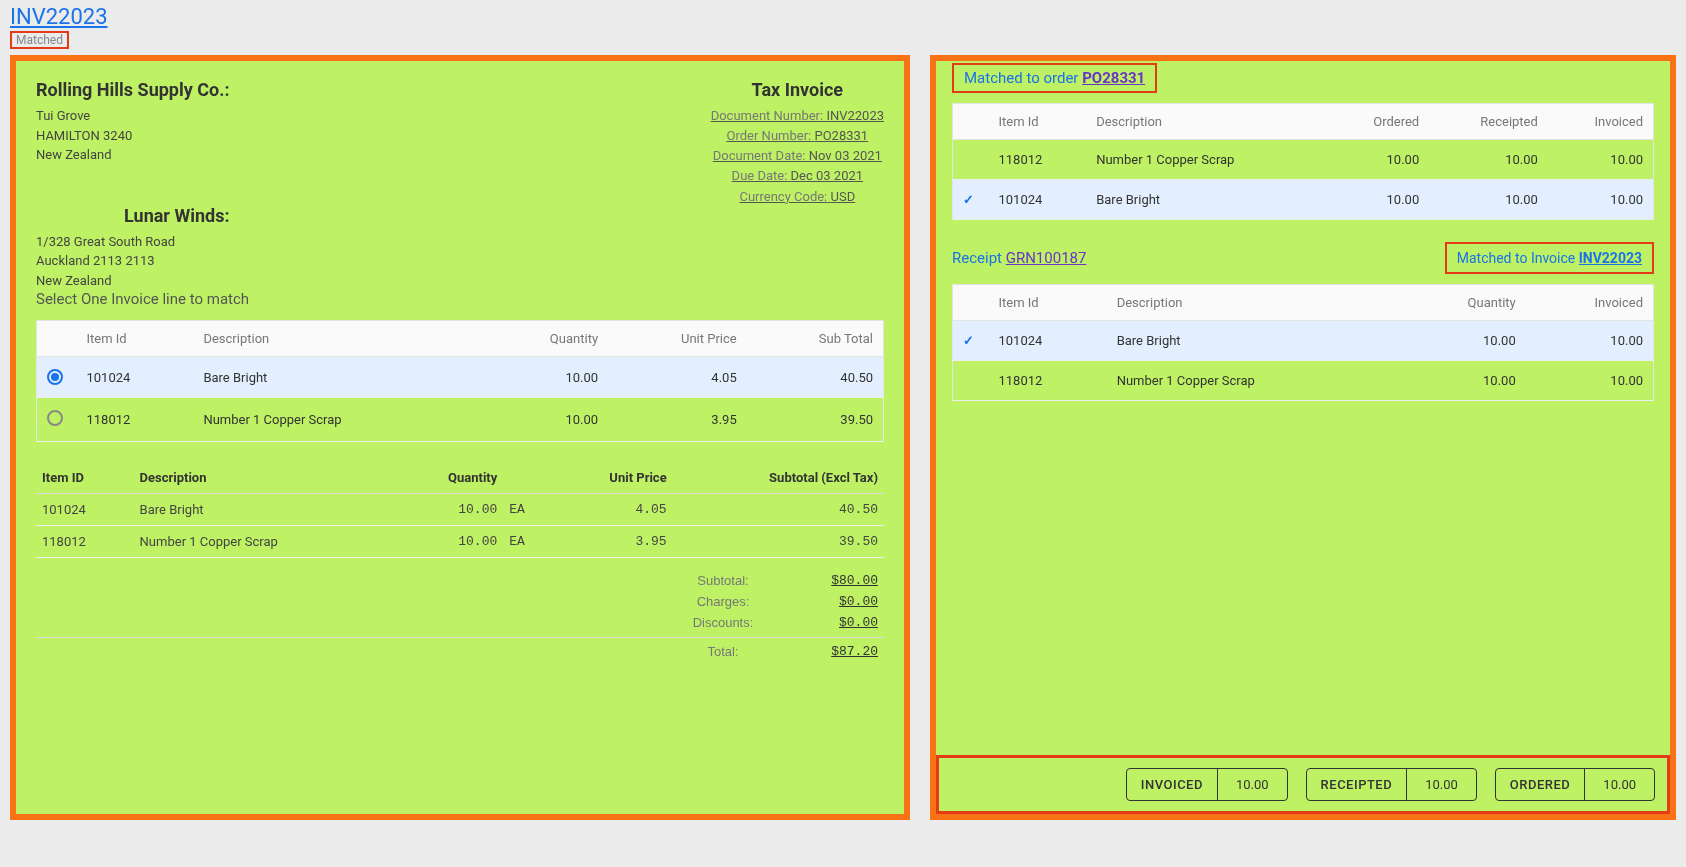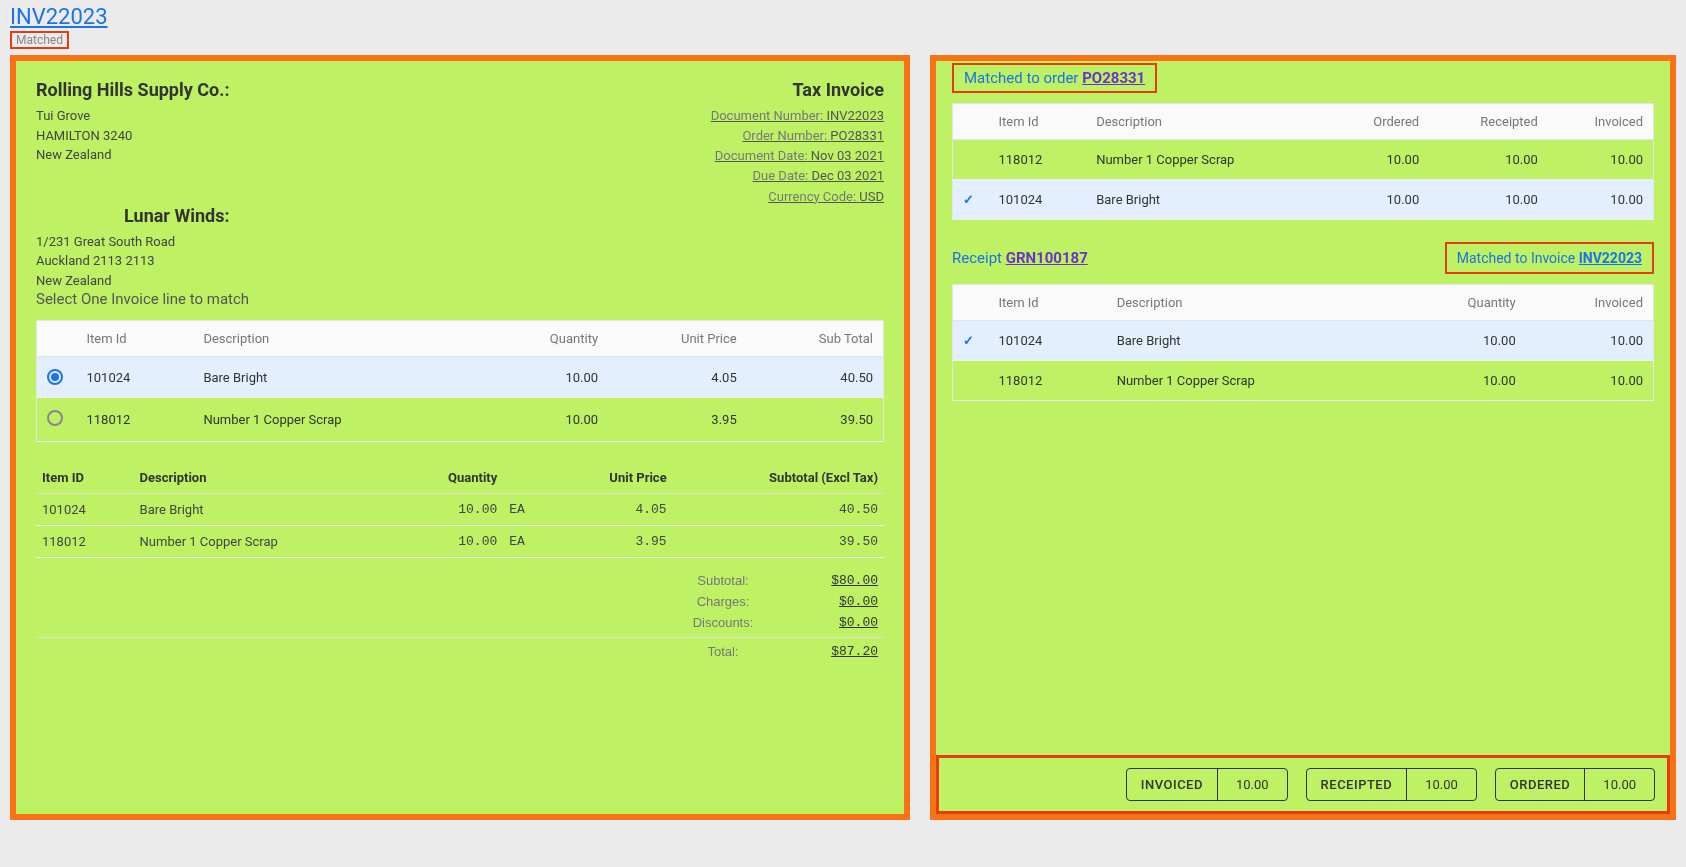--- a/index.html
+++ b/index.html
@@ -161,21 +161,21 @@
     background:#fafafa; border-bottom:1px solid #e4e4e4;
   }
   .right table.grid th.num, .right table.grid td.num { text-align:right; }
   .right table.grid td { padding: 12px 10px; border-bottom:1px solid #eee;}
   .right table.grid tr.selected td { background:#e3efff; }
   .right .receipt-header {
     display:flex; justify-content:space-between; align-items:center;
     margin-top: 22px;
   }
   .right .receipt-header .lbl { color:#1a73e8; font-size:15px;}
-  .right .receipt-header .lbl a { color:#6a34c7; text-decoration:underline; font-weight:700;}
+  .right .receipt-header .lbl a { color:#6a34c7; text-decoration:underline; font-weight:400;}
   .right .matched-inv-box {
     border: 2px solid #e43c17;
     padding: 6px 10px;
     color: #1a73e8;
     font-size: 14px;
   }
   .right .matched-inv-box a { color:#1a73e8; text-decoration:underline; font-weight:700;}
   .footer-metrics {
     margin-top:auto;
     border: 3px solid #e43c17;
@@ -223,25 +223,25 @@
     <div class="panel left">
       <div class="panel-scroll">
         <div class="doc-header">
           <div>
             <div class="supplier-name">Rolling Hills Supply Co.:</div>
             <div class="addr-line">Tui Grove</div>
             <div class="addr-line">HAMILTON  3240</div>
             <div class="addr-line">New Zealand</div>
 
             <div class="customer-name" style="margin-top:40px;text-align:right;">Lunar Winds:</div>
-            <div class="addr-line">1/231 Great South Road</div>
+            <div class="addr-line">1/328 Great South Road</div>
             <div class="addr-line">Auckland 2113  2113</div>
             <div class="addr-line">New Zealand</div>
           </div>
-          <div style="text-align:right;">
+          <div style="text-align:center;">
             <div class="doc-meta-title">Tax Invoice</div>
             <div class="doc-meta-row"><span class="lbl">Document Number:</span> <span>INV22023</span></div>
             <div class="doc-meta-row"><span class="lbl">Order Number:</span> <span>PO28331</span></div>
             <div class="doc-meta-row"><span class="lbl">Document Date:</span> <span>Nov 03 2021</span></div>
             <div class="doc-meta-row"><span class="lbl">Due Date:</span> <span>Dec 03 2021</span></div>
             <div class="doc-meta-row"><span class="lbl">Currency Code:</span> <span>USD</span></div>
           </div>
         </div>
 
         <div class="section-sub">Select One Invoice line to match</div>

